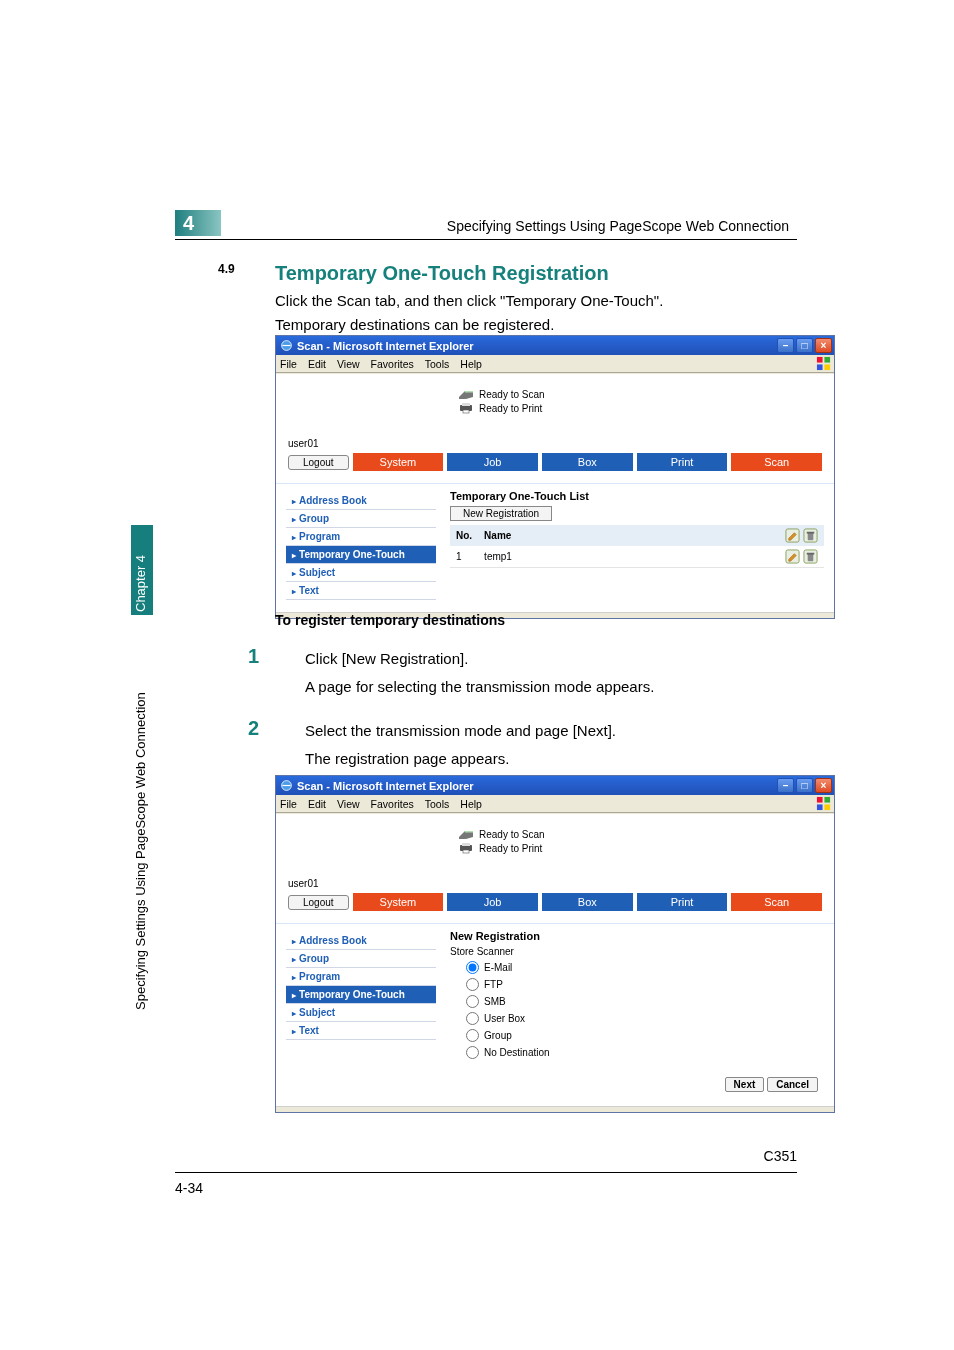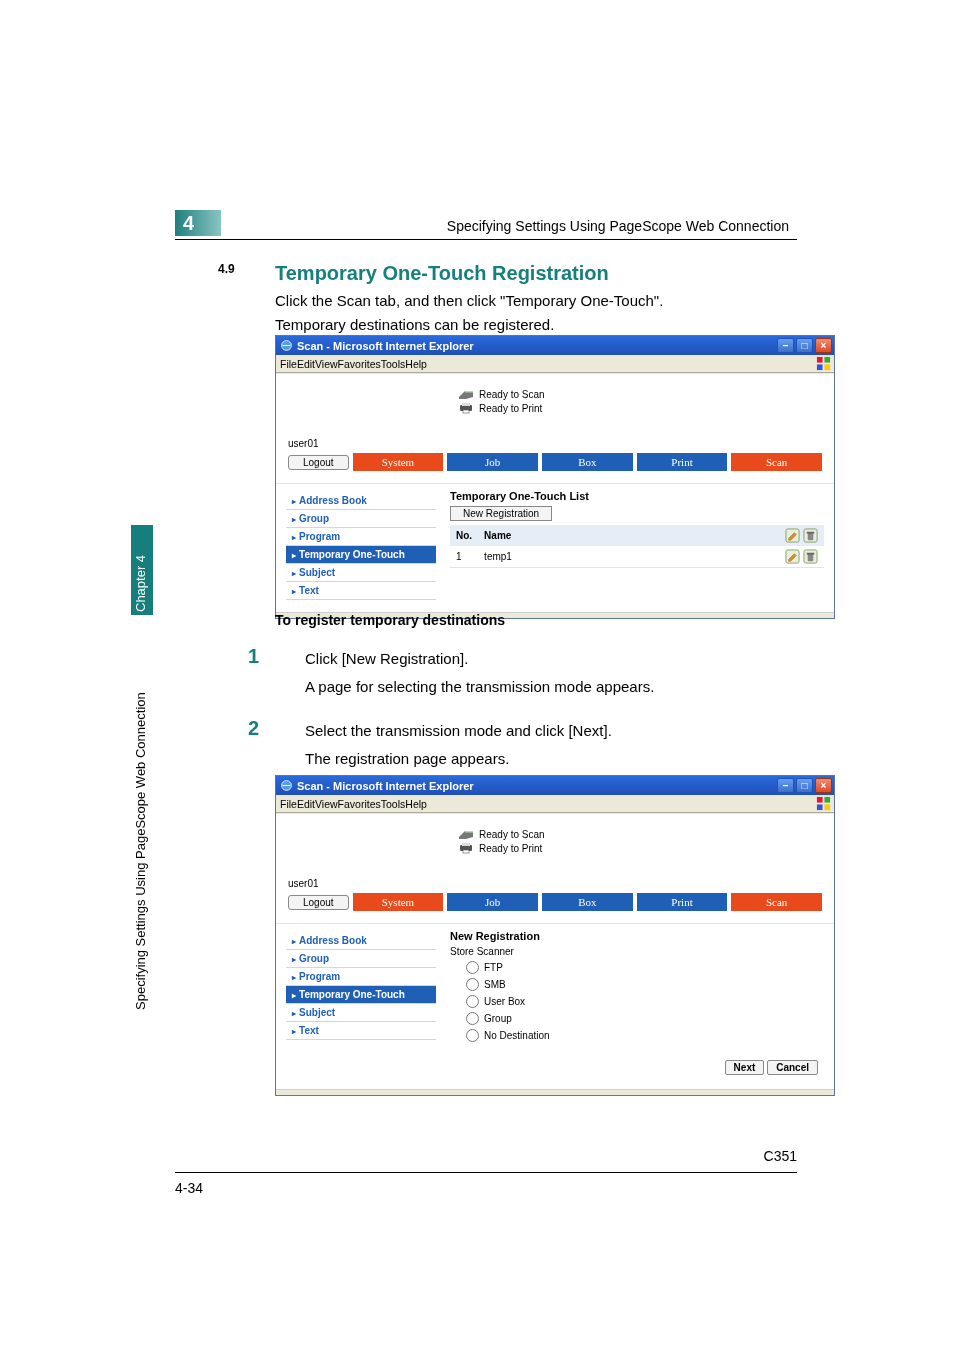--- a/index.html
+++ b/index.html
@@ -100,20 +100,21 @@
       font-weight: bold; font-size: 10px; color: #fff;
     }
     .wbtn.min, .wbtn.max { background: linear-gradient(#6a9df0, #3c71c9); border:1px solid #1f51b7;}
     .wbtn.close { background: linear-gradient(#f28b6e, #dd4b24); border:1px solid #a33015; }
     .iewin .menubar {
       height: 18px;
       background: #ece9d8;
       border-bottom: 1px solid #aca899;
       display: flex; align-items: center;
       padding-left: 4px;
+      gap: 11px;
       font-size: 10.5px;
       color: #000;
       position: relative;
     }
     .iewin .menubar .winflag {
       position: absolute; right: 3px; top: 1px; width: 15px; height: 14px;
     }
     .iewin .content {
       background: #fff;
       border-top: 1px solid #ece9d8;
@@ -132,21 +133,20 @@
       border-radius: 3px;
       background: #f4f4f4;
       font-size: 10px;
     }
     .tab {
       flex: 1;
       text-align: center;
       padding: 3px 12px;
       color: #fff;
       font-size: 11px;
-      font-family: Liberation Serif, serif;
     }
     .tab.system, .tab.scantab { background: #e84a1c; }
     .tab.inactive { background: #1f5fb5; }
     .iewin .divider { border-top: 1px solid #d9e6f5; margin-top: 6px; }
     .iewin .lower { display: flex; }
     .sidenav {
       width: 160px;
       padding: 8px 0 12px 10px;
     }
     .sidenav .navitem {
@@ -414,21 +414,21 @@
     <div class="scrollend"></div>
   </div>
 
   <div class="subhead sh1">To register temporary destinations</div>
 
   <div class="stepnum sn1">1</div>
   <div class="steptext st1a">Click [New Registration].</div>
   <div class="steptext st1b">A page for selecting the transmission mode appears.</div>
 
   <div class="stepnum sn2">2</div>
-  <div class="steptext st2a">Select the transmission mode and click [Next].</div>
+  <div class="steptext st2a">Select the transmission mode and page [Next].</div>
   <div class="steptext st2b">The registration page appears.</div>
 
   <div class="iewin" style="top:775px;">
     <div class="titlebar">
       <span class="tb-icon">
         <svg viewBox="0 0 16 16">
             <circle cx="8" cy="8" r="6" fill="#4b9ce6" stroke="#fff" stroke-width="1"></circle>
             <path d="M3 8 h10" stroke="#fff" stroke-width="1.4"></path>
           </svg>
       </span>
@@ -497,20 +497,24 @@
           <div class="navitem active">Temporary One-Touch</div>
           <div class="navitem">Subject</div>
           <div class="navitem">Text</div>
         </div>
         <div class="vdiv"></div>
         <div class="mainpane">
           <h4>New Registration</h4>
           <div style="font-size:10px; margin-bottom:2px;">Store Scanner</div>
           <div class="radios">
             <div class="row">
+                <input type="radio" checked="" style="">
+                <span>E-Mail</span>
+              </div>
+            <div class="row">
                 <input type="radio" style="">
                 <span>FTP</span>
               </div>
             <div class="row">
                 <input type="radio" style="">
                 <span>SMB</span>
               </div>
             <div class="row">
                 <input type="radio" style="">
                 <span>User Box</span>

